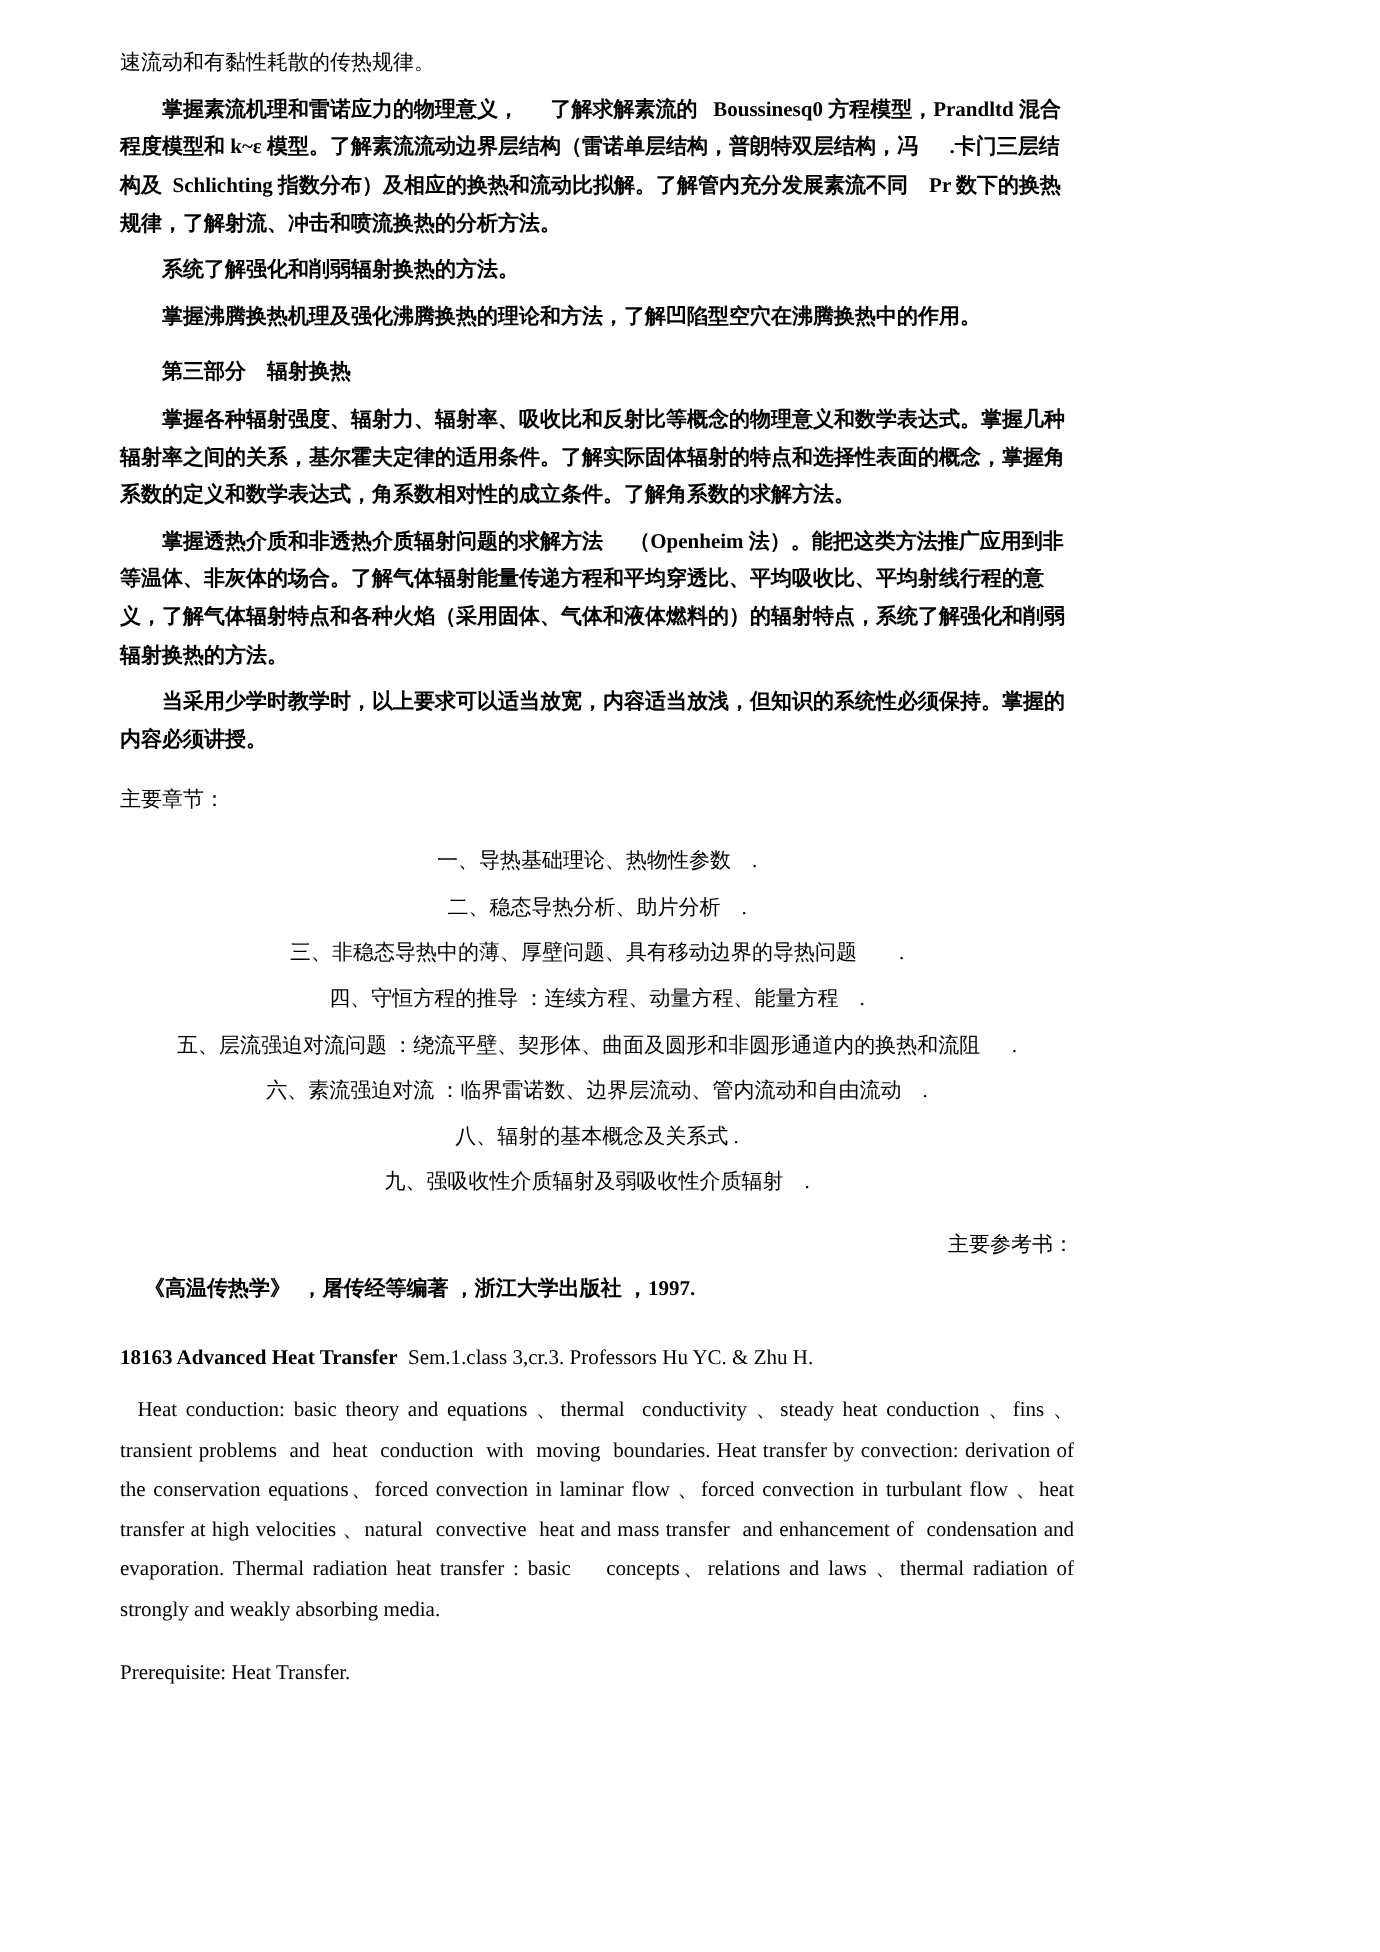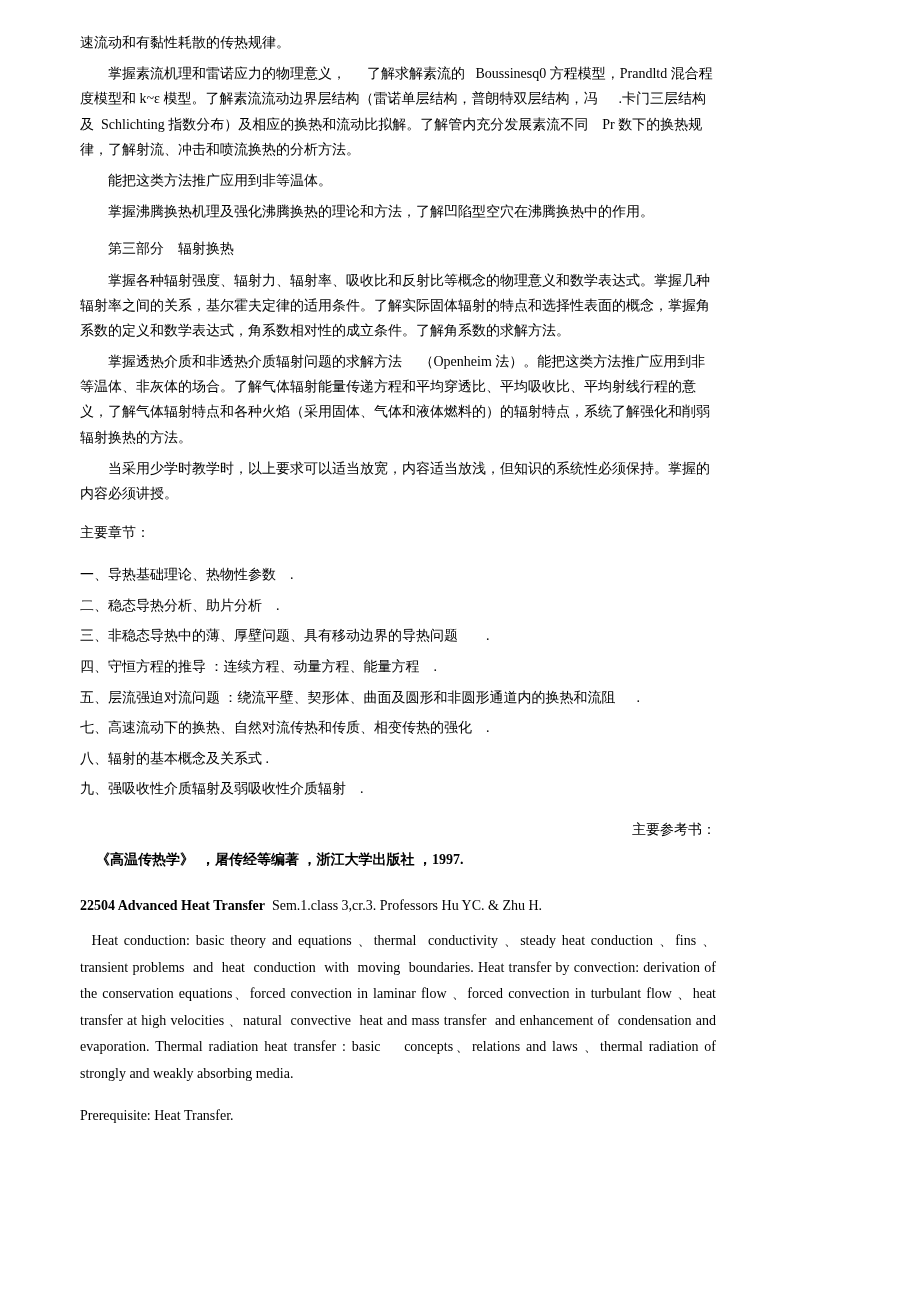--- a/index.html
+++ b/index.html
@@ -20,23 +20,25 @@
       min-height: 1301px;
       background: #ffffff;
       padding: 30px 80px 40px 80px;
     }
     .content-block {
       line-height: 1.8;
       margin-bottom: 6px;
     }
     .indent {
       text-indent: 2em;
+      font-weight: bold;
     }
     .chapter-item {
       line-height: 1.9;
+      text-align: center;
     }
     .bold-text {
       font-weight: bold;
     }
     .course-header {
       margin: 20px 0 10px 0;
       line-height: 1.7;
     }
     .english-block {
       margin: 10px 0;
@@ -69,21 +71,21 @@
 <body>
 
 <div class="page-container">
 
   <p class="content-block">速流动和有黏性耗散的传热规律。</p>
 
   <p class="content-block indent">
     掌握素流机理和雷诺应力的物理意义，&nbsp;&nbsp;&nbsp;&nbsp;&nbsp;&nbsp;了解求解素流的&nbsp;&nbsp;&nbsp;Boussinesq0 方程模型，Prandltd 混合程度模型和 k~ε 模型。了解素流流动边界层结构（雷诺单层结构，普朗特双层结构，冯&nbsp;&nbsp;&nbsp;&nbsp;&nbsp;&nbsp;.卡门三层结构及&nbsp;&nbsp;Schlichting 指数分布）及相应的换热和流动比拟解。了解管内充分发展素流不同&nbsp;&nbsp;&nbsp;&nbsp;Pr 数下的换热规律，了解射流、冲击和喷流换热的分析方法。
   </p>
 
-  <p class="content-block indent">能把这类方法推广应用到非等温体。</p>
+  <p class="content-block indent">系统了解强化和削弱辐射换热的方法。</p>
 
   <p class="content-block indent">掌握沸腾换热机理及强化沸腾换热的理论和方法，了解凹陷型空穴在沸腾换热中的作用。</p>
 
   <p class="content-block indent" style="margin-top:12px;">第三部分　辐射换热</p>
 
   <p class="content-block indent">掌握各种辐射强度、辐射力、辐射率、吸收比和反射比等概念的物理意义和数学表达式。掌握几种辐射率之间的关系，基尔霍夫定律的适用条件。了解实际固体辐射的特点和选择性表面的概念，掌握角系数的定义和数学表达式，角系数相对性的成立条件。了解角系数的求解方法。</p>
 
   <p class="content-block indent">
     掌握透热介质和非透热介质辐射问题的求解方法&nbsp;&nbsp;&nbsp;&nbsp;&nbsp;（Openheim 法）。能把这类方法推广应用到非等温体、非灰体的场合。了解气体辐射能量传递方程和平均穿透比、平均吸收比、平均射线行程的意义，了解气体辐射特点和各种火焰（采用固体、气体和液体燃料的）的辐射特点，系统了解强化和削弱辐射换热的方法。
   </p>
@@ -91,33 +93,33 @@
   <p class="content-block indent">当采用少学时教学时，以上要求可以适当放宽，内容适当放浅，但知识的系统性必须保持。掌握的内容必须讲授。</p>
 
   <p class="main-chapters-title" style="margin-top:18px;">主要章节：</p>
 
   <div>
     <p class="chapter-item">一、导热基础理论、热物性参数&nbsp;&nbsp;&nbsp;&nbsp;.</p>
     <p class="chapter-item">二、稳态导热分析、助片分析&nbsp;&nbsp;&nbsp;&nbsp;.</p>
     <p class="chapter-item">三、非稳态导热中的薄、厚壁问题、具有移动边界的导热问题&nbsp;&nbsp;&nbsp;&nbsp;&nbsp;&nbsp;&nbsp;&nbsp;.</p>
     <p class="chapter-item">四、守恒方程的推导&nbsp;：连续方程、动量方程、能量方程&nbsp;&nbsp;&nbsp;&nbsp;.</p>
     <p class="chapter-item">五、层流强迫对流问题&nbsp;：绕流平壁、契形体、曲面及圆形和非圆形通道内的换热和流阻&nbsp;&nbsp;&nbsp;&nbsp;&nbsp;&nbsp;.</p>
-    <p class="chapter-item">七、高速流动下的换热、自然对流传热和传质、相变传热的强化&nbsp;&nbsp;&nbsp;&nbsp;.</p>
+    <p class="chapter-item">六、素流强迫对流&nbsp;：临界雷诺数、边界层流动、管内流动和自由流动&nbsp;&nbsp;&nbsp;&nbsp;.</p>
     <p class="chapter-item">八、辐射的基本概念及关系式&nbsp;.</p>
     <p class="chapter-item">九、强吸收性介质辐射及弱吸收性介质辐射&nbsp;&nbsp;&nbsp;&nbsp;.</p>
   </div>
 
   <p class="main-refs-title" style="margin-top:18px;">主要参考书：</p>
 
   <div>
     <p class="ref-item">《高温传热学》&nbsp;&nbsp;，屠传经等编著&nbsp;，浙江大学出版社&nbsp;，1997.</p>
   </div>
 
   <p class="course-header" style="margin-top:22px;">
-    <span class="bold-text">22504 Advanced Heat Transfer</span>&nbsp;&nbsp;Sem.1.class 3,cr.3. Professors Hu YC. &amp; Zhu H.
+    <span class="bold-text">18163 Advanced Heat Transfer</span>&nbsp;&nbsp;Sem.1.class 3,cr.3. Professors Hu YC. &amp; Zhu H.
   </p>
 
   <p class="english-block">
     &nbsp;&nbsp;Heat conduction: basic theory and equations 、thermal&nbsp;&nbsp;conductivity 、steady heat conduction 、fins 、transient problems&nbsp;&nbsp;and&nbsp;&nbsp;heat&nbsp;&nbsp;conduction&nbsp;&nbsp;with&nbsp;&nbsp;moving&nbsp;&nbsp;boundaries. Heat transfer by convection: derivation of the conservation equations、forced convection in laminar flow 、forced convection in turbulant flow 、heat transfer at high velocities 、natural&nbsp;&nbsp;convective&nbsp;&nbsp;heat and mass transfer&nbsp;&nbsp;and enhancement of&nbsp;&nbsp;condensation and evaporation. Thermal radiation heat transfer : basic&nbsp;&nbsp;&nbsp;&nbsp;concepts、relations and laws 、thermal radiation of strongly and weakly absorbing media.
   </p>
 
   <p class="prerequisite">Prerequisite: Heat Transfer.</p>
 
 </div>
 

